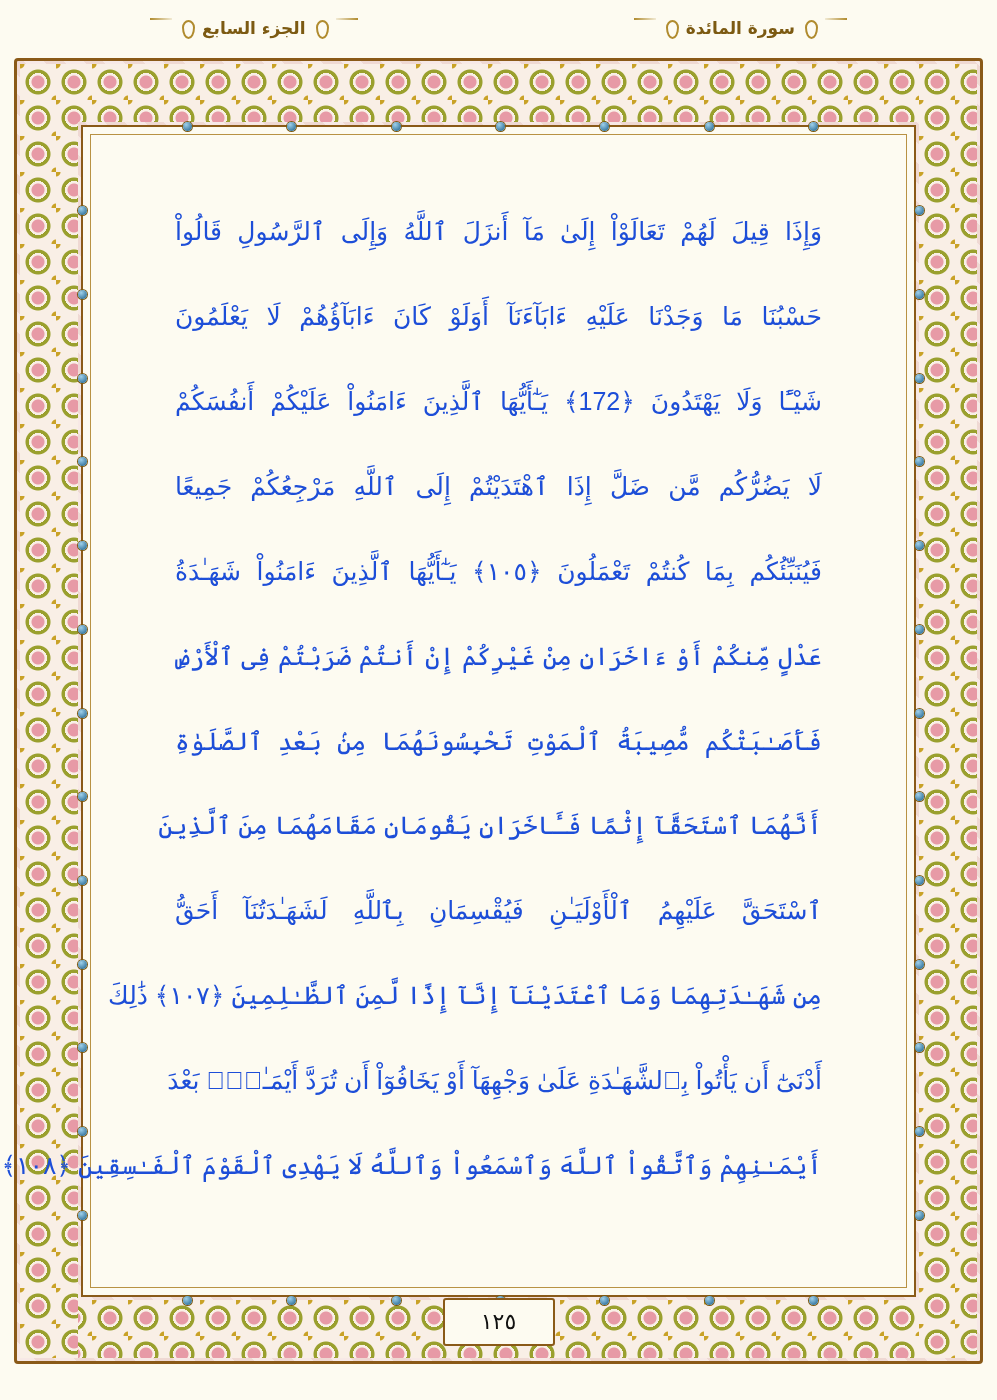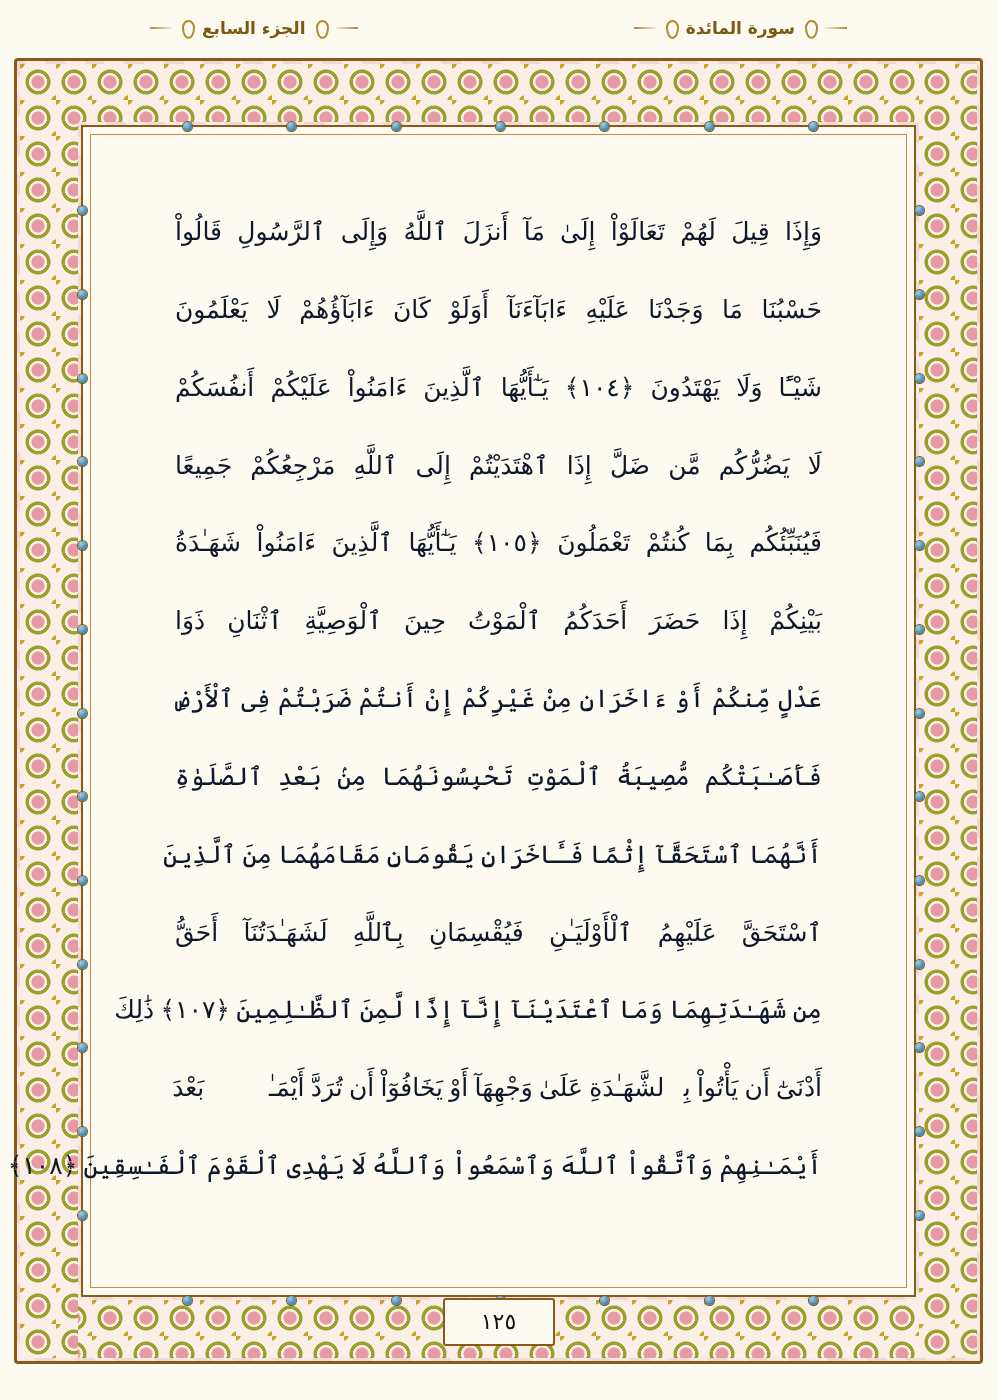--- a/index.html
+++ b/index.html
@@ -30,21 +30,21 @@
     right: 0;
     height: 56px;
     display: flex;
     align-items: center;
     justify-content: space-between;
     padding: 0 150px;
     box-sizing: border-box;
   }
   .header-item {
     display: flex;
-    align-items: center;
+    align-items: flex-start;
     gap: 8px;
     color: #7c5a12;
     font-size: 17px;
     font-weight: bold;
     font-family: "DejaVu Sans", sans-serif;
     white-space: nowrap;
   }
   .hdr-orn {
     display: inline-block;
     width: 14px;
@@ -130,24 +130,24 @@
     top: 88px;
     left: 92px;
     right: 92px;
     bottom: 112px;
     display: flex;
     flex-direction: column;
     justify-content: space-between;
     box-sizing: border-box;
   }
   .line {
-    font-family: Liberation Serif, serif;
+    font-family: Liberation Sans, sans-serif;
     font-size: 25px;
     line-height: 1.35;
-    color: #0f172a;
+    color: #1d4ed8;
     text-align: center;
     white-space: nowrap;
     direction: rtl;
     letter-spacing: 0.5px;
   }
   .line.justify {
     text-align: justify;
     text-align-last: justify;
   }
 
@@ -201,24 +201,23 @@
     <div class="band band-bottom"></div>
     <div class="band band-left"></div>
     <div class="band band-right"></div>
 
     <div class="border-inner">
       <div class="border-inner2"></div>
 
       <div class="text-area">
         <div class="line justify">وَإِذَا قِيلَ لَهُمْ تَعَالَوْاْ إِلَىٰ مَآ أَنزَلَ ٱللَّهُ وَإِلَى ٱلرَّسُولِ قَالُواْ</div>
         <div class="line justify">حَسْبُنَا مَا وَجَدْنَا عَلَيْهِ ءَابَآءَنَآ أَوَلَوْ كَانَ ءَابَآؤُهُمْ لَا يَعْلَمُونَ</div>
-        <div class="line justify">شَيْـًٔا وَلَا يَهْتَدُونَ ﴿١٠٤﴾ يَـٰٓأَيُّهَا ٱلَّذِينَ ءَامَنُواْ عَلَيْكُمْ أَنفُسَكُمْ</div>
+        <div class="line justify">شَيْـًٔا وَلَا يَهْتَدُونَ ﴿172﴾ يَـٰٓأَيُّهَا ٱلَّذِينَ ءَامَنُواْ عَلَيْكُمْ أَنفُسَكُمْ</div>
         <div class="line justify">لَا يَضُرُّكُم مَّن ضَلَّ إِذَا ٱهْتَدَيْتُمْ إِلَى ٱللَّهِ مَرْجِعُكُمْ جَمِيعًا</div>
         <div class="line justify">فَيُنَبِّئُكُم بِمَا كُنتُمْ تَعْمَلُونَ ﴿١٠٥﴾ يَـٰٓأَيُّهَا ٱلَّذِينَ ءَامَنُواْ شَهَـٰدَةُ</div>
-        <div class="line justify">بَيْنِكُمْ إِذَا حَضَرَ أَحَدَكُمُ ٱلْمَوْتُ حِينَ ٱلْوَصِيَّةِ ٱثْنَانِ ذَوَا</div>
         <div class="line justify">عَدْلٍ مِّنكُمْ أَوْ ءَاخَرَانِ مِنْ غَيْرِكُمْ إِنْ أَنتُمْ ضَرَبْتُمْ فِى ٱلْأَرْضِ</div>
         <div class="line justify">فَأَصَـٰبَتْكُم مُّصِيبَةُ ٱلْمَوْتِ تَحْبِسُونَهُمَا مِنۢ بَعْدِ ٱلصَّلَوٰةِ</div>
         <div class="line justify">أَنَّهُمَا ٱسْتَحَقَّآ إِثْمًا فَـَٔاخَرَانِ يَقُومَانِ مَقَامَهُمَا مِنَ ٱلَّذِينَ</div>
         <div class="line justify">ٱسْتَحَقَّ عَلَيْهِمُ ٱلْأَوْلَيَـٰنِ فَيُقْسِمَانِ بِٱللَّهِ لَشَهَـٰدَتُنَآ أَحَقُّ</div>
         <div class="line justify">مِن شَهَـٰدَتِهِمَا وَمَا ٱعْتَدَيْنَآ إِنَّآ إِذًا لَّمِنَ ٱلظَّـٰلِمِينَ ﴿١٠٧﴾ ذَٰلِكَ</div>
         <div class="line justify">أَدْنَىٰٓ أَن يَأْتُواْ بِٱلشَّهَـٰدَةِ عَلَىٰ وَجْهِهَآ أَوْ يَخَافُوٓاْ أَن تُرَدَّ أَيْمَـٰنُۢ بَعْدَ</div>
         <div class="line">أَيْمَـٰنِهِمْ وَٱتَّقُواْ ٱللَّهَ وَٱسْمَعُواْ وَٱللَّهُ لَا يَهْدِى ٱلْقَوْمَ ٱلْفَـٰسِقِينَ ﴿١٠٨﴾</div>
       </div>
     <div class="dot" style="left: -5.5px; top: 79.2143px;"></div>
         <div class="dot" style="left: 831.5px; top: 79.2143px;"></div>

